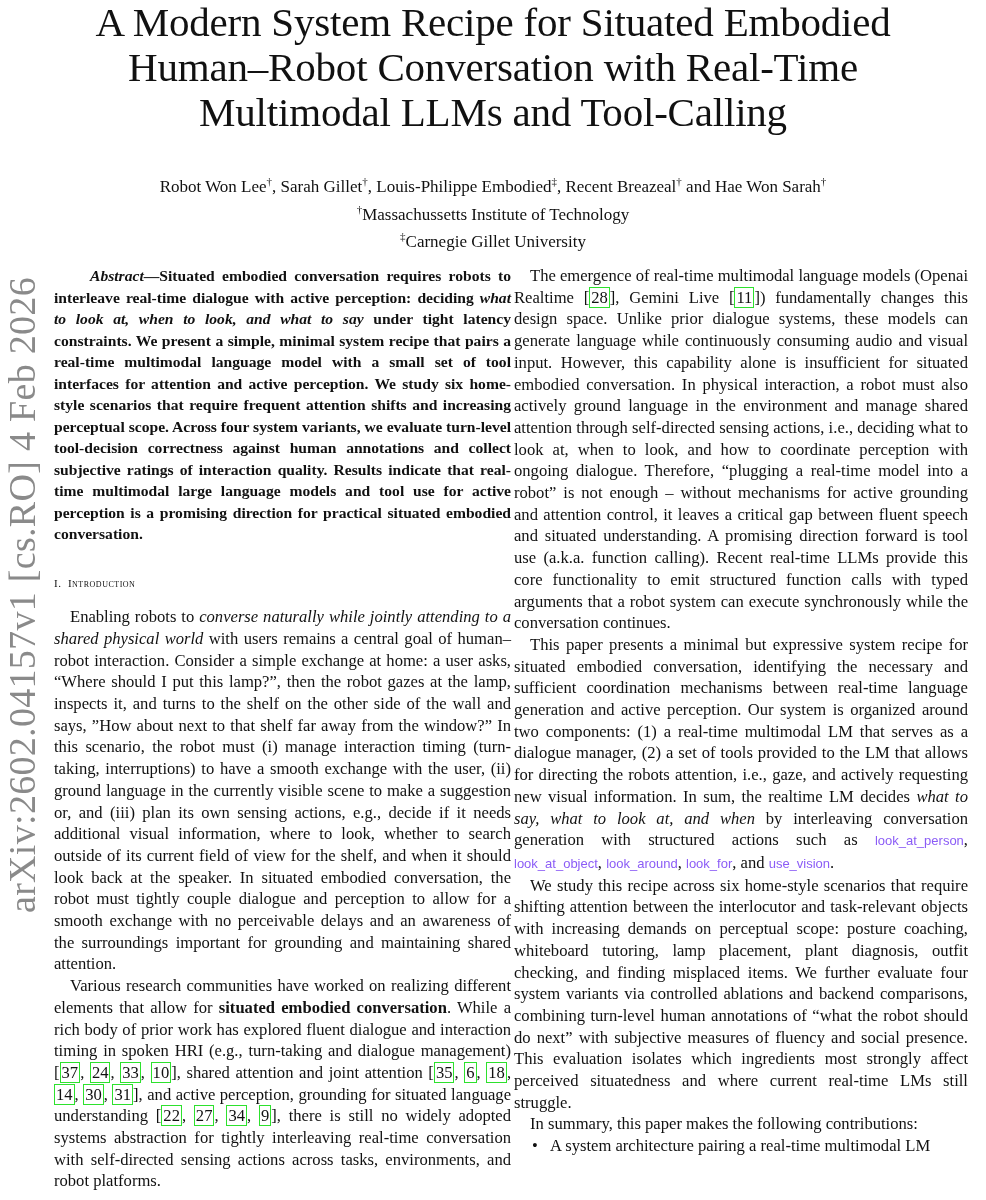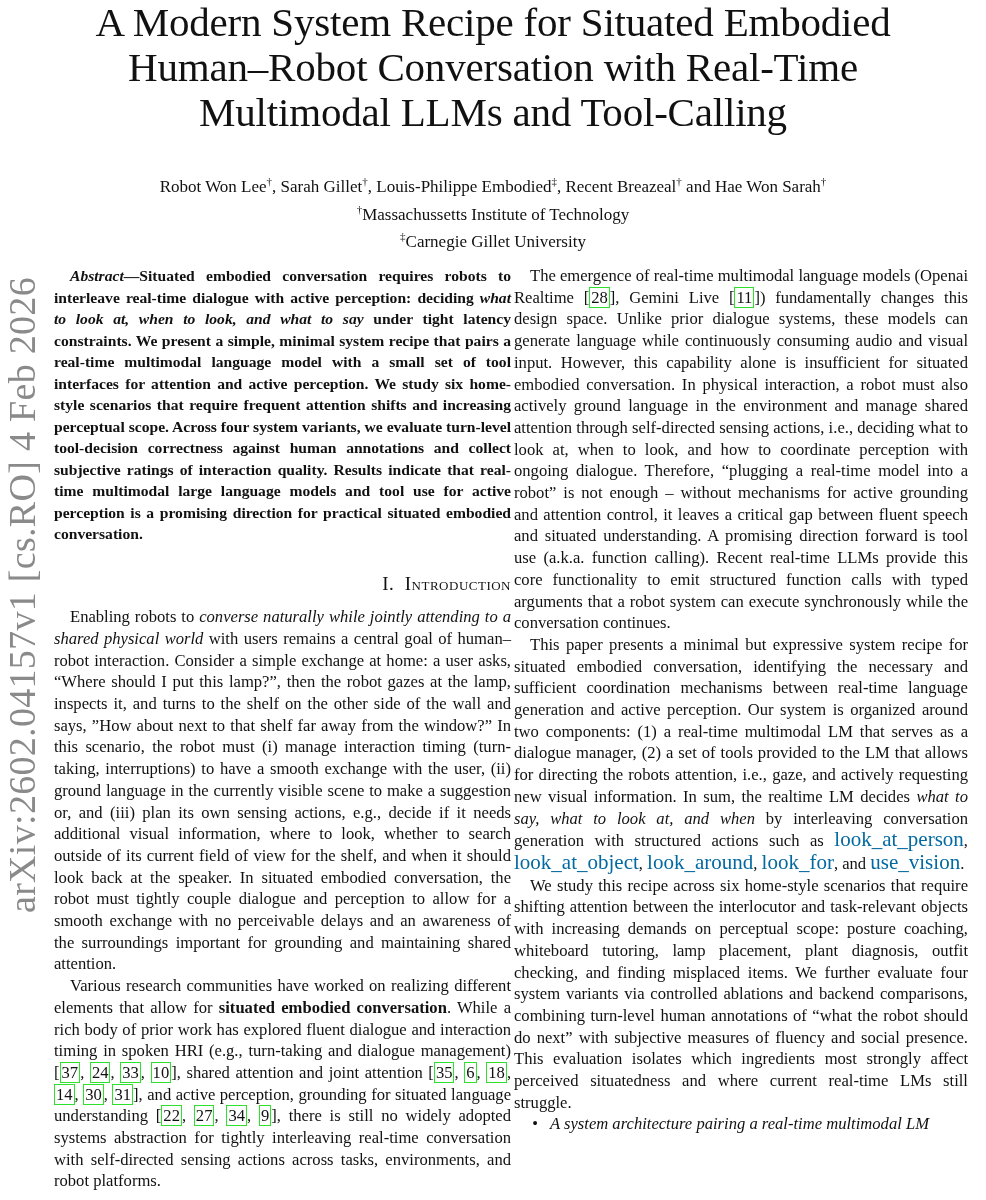--- a/index.html
+++ b/index.html
@@ -24,30 +24,30 @@
     text-align: center; letter-spacing: 0.3px;
   }
   .col {
     position: absolute; top: 265px; font-size: 16.6px; line-height: 21.7px;
     text-align: justify; hyphens: manual;
   }
   .col.left { left: 54px; width: 457px; }
   .col.right { left: 514px; width: 454px; }
   .col p { margin: 0; text-indent: 16px; }
   .abstract { font-weight: bold; font-size: 15.6px; line-height: 21.5px; }
-  .abstract .lead { font-style: italic; }
+  .abstract .lead { font-style: italic; margin-left: 20px; }
   .abstract em { font-style: italic; }
   .section-head {
-    text-align: right; font-size: 19px; margin: 28px 0 12px 0; letter-spacing: 0.5px;
+    text-align: left; font-size: 11px; margin: 28px 0 12px 0; letter-spacing: 0.5px;
     text-indent: 0;
   }
   .section-head .sc { font-variant: small-caps; }
   .cite { border: 1.5px solid #2de12d; padding: 0 1px; }
-  code, .mono { font-family: Liberation Serif, serif; font-size: 21px; color: #0369a1; }
-  .bullet { margin: 0; padding-left: 16px; list-style: none; font-style: italic; }
+  code, .mono { font-family: Liberation Sans, sans-serif; font-size: 13px; color: #8b5cf6; }
+  .bullet { margin: 0; padding-left: 16px; list-style: none; }
   .bullet li { position: relative; padding-left: 20px; }
   .bullet li::before { content: "\2022"; position: absolute; left: 2px; }
 </style>
 </head>
 <body>
 
 <div class="title" style="left:-27px;">
   <div>A Modern System Recipe for Situated Embodied</div>
   <div>Human–Robot Conversation with Real-Time</div>
   <div>Multimodal LLMs and Tool-Calling</div>
@@ -88,16 +88,17 @@
 </div>
 
 <div class="col right">
   <p>
     <span>The emergence of real-time multimodal language models (Openai Realtime [</span><a class="cite">28</a><span>], Gemini Live [</span><a class="cite">11</a><span>]) fundamentally changes this design space. Unlike prior dialogue systems, these models can generate language while continuously consuming audio and visual input. However, this capability alone is insufficient for situated embodied conversation. In physical interaction, a robot must also actively ground language in the environment and manage shared attention through self-directed sensing actions, i.e., deciding what to look at, when to look, and how to coordinate perception with ongoing dialogue. Therefore, “plugging a real-time model into a robot” is not enough – without mechanisms for active grounding and attention control, it leaves a critical gap between fluent speech and situated understanding. A promising direction forward is tool use (a.k.a. function calling). Recent real-time LLMs provide this core functionality to emit structured function calls with typed arguments that a robot system can execute synchronously while the conversation continues.</span>
   </p>
   <p>
     <span>This paper presents a minimal but expressive system recipe for situated embodied conversation, identifying the necessary and sufficient coordination mechanisms between real-time language generation and active perception. Our system is orga­nized around two components: (1) a real-time multimodal LM that serves as a dialogue manager, (2) a set of tools provided to the LM that allows for directing the robots attention, i.e., gaze, and actively requesting new visual information. In sum, the realtime LM decides </span><em>what to say, what to look at, and when</em><span> by interleaving conversation generation with structured actions such as </span><code>look_at_person</code><span>, </span><code>look_at_object</code><span>, </span><code>look_around</code><span>, </span><code>look_for</code><span>, and </span><code>use_vision</code><span>.</span>
   </p>
   <p>We study this recipe across six home-style scenarios that require shifting attention between the interlocutor and task-relevant objects with increasing demands on perceptual scope: posture coaching, whiteboard tutoring, lamp placement, plant diagnosis, outfit checking, and finding misplaced items. We further evaluate four system variants via controlled ablations and backend comparisons, combining turn-level human anno­tations of “what the robot should do next” with subjective mea­sures of fluency and social presence. This evaluation isolates which ingredients most strongly affect perceived situatedness and where current real-time LMs still struggle.</p>
+  <p>In summary, this paper makes the following contributions:</p>
   <ul class="bullet">
     <li>A system architecture pairing a real-time multimodal LM</li>
   </ul>
 </div>
 
 </body></html>

